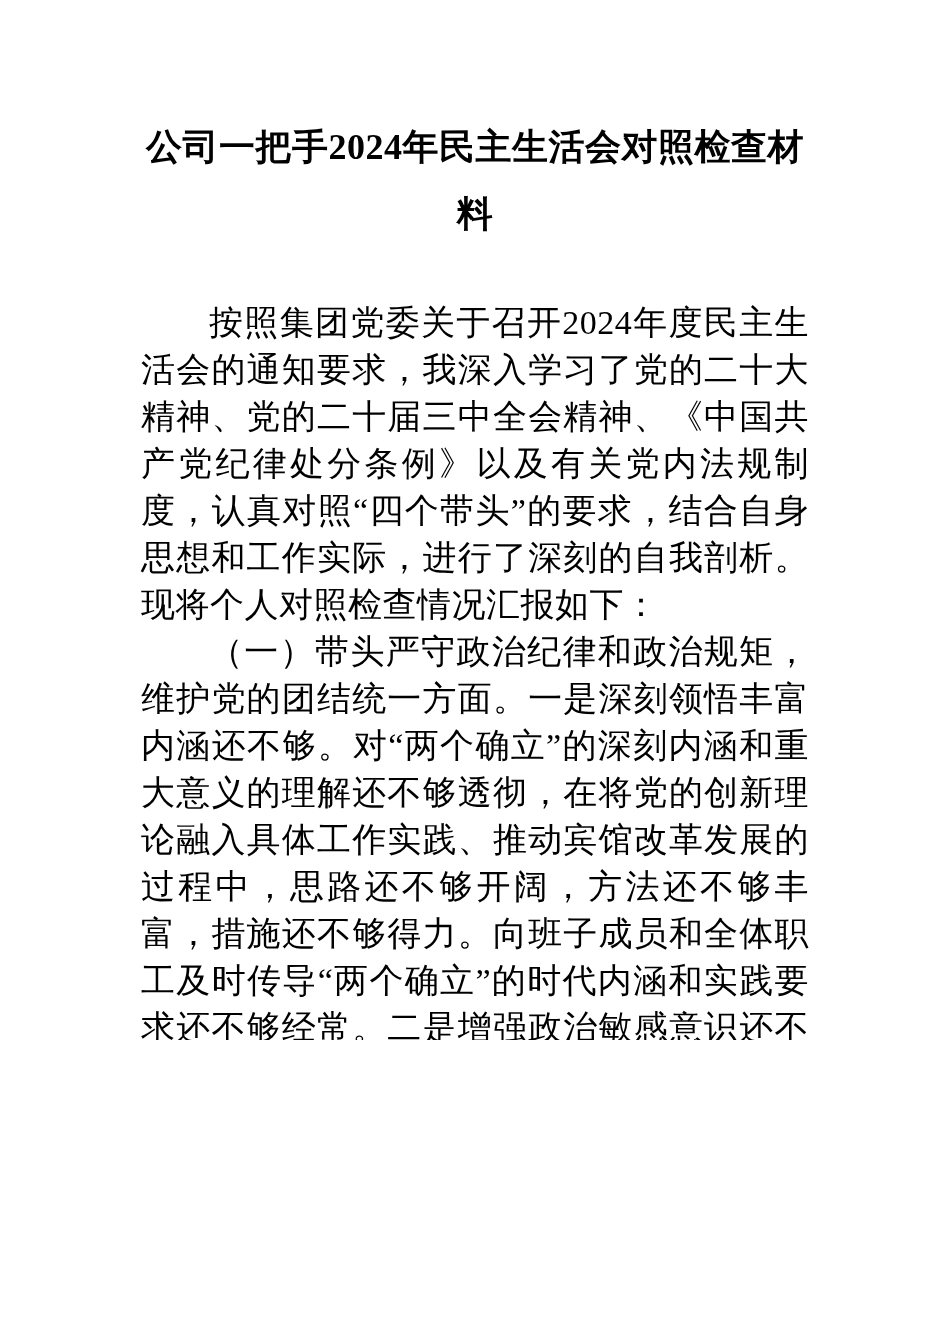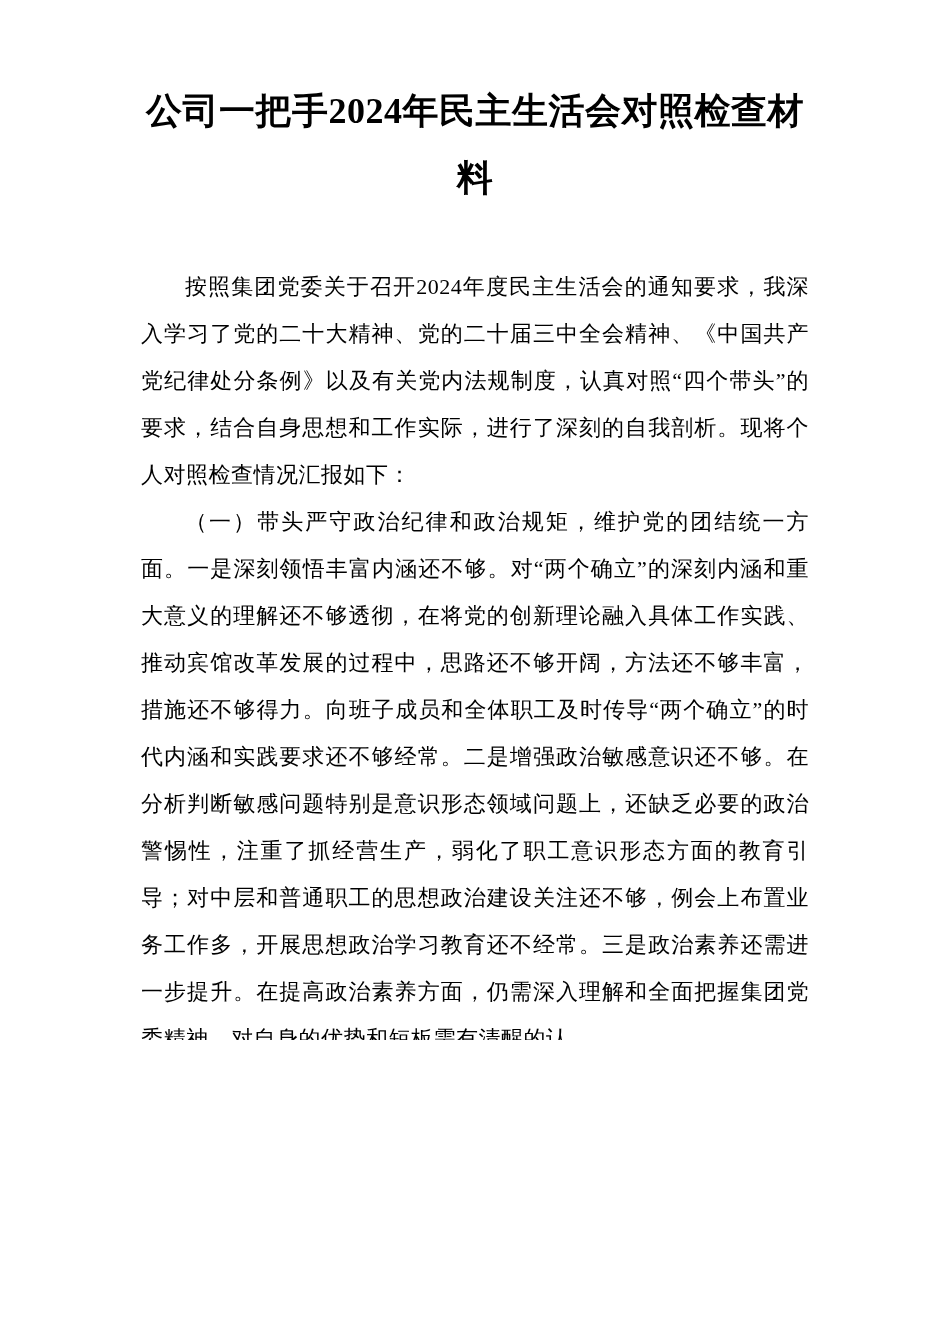--- a/index.html
+++ b/index.html
@@ -7,37 +7,37 @@
     padding: 0;
     background: #ffffff;
   }
   .page {
     position: relative;
     width: 950px;
     height: 1040px;
     margin: 0 auto;
     background: #ffffff;
     box-sizing: border-box;
-    padding: 78px 141px 0 141px;
+    padding: 114px 141px 0 141px;
     overflow: hidden;
     font-family: "Liberation Serif", "DejaVu Serif", serif;
     color: #000000;
   }
   .doc-title {
     margin: 0 0 52px 0;
     font-size: 36px;
     font-weight: bold;
     line-height: 1.85;
     text-align: center;
     letter-spacing: 0.5px;
     font-family: "Liberation Serif", "DejaVu Serif", serif;
   }
   .doc-body p {
     margin: 0;
-    font-size: 22px;
+    font-size: 34px;
     line-height: 47px;
     text-align: justify;
     text-indent: 2em;
     letter-spacing: 0.5px;
     word-break: break-all;
   }
   .doc-body p.section-heading {
     font-weight: bold;
   }
 </style>

